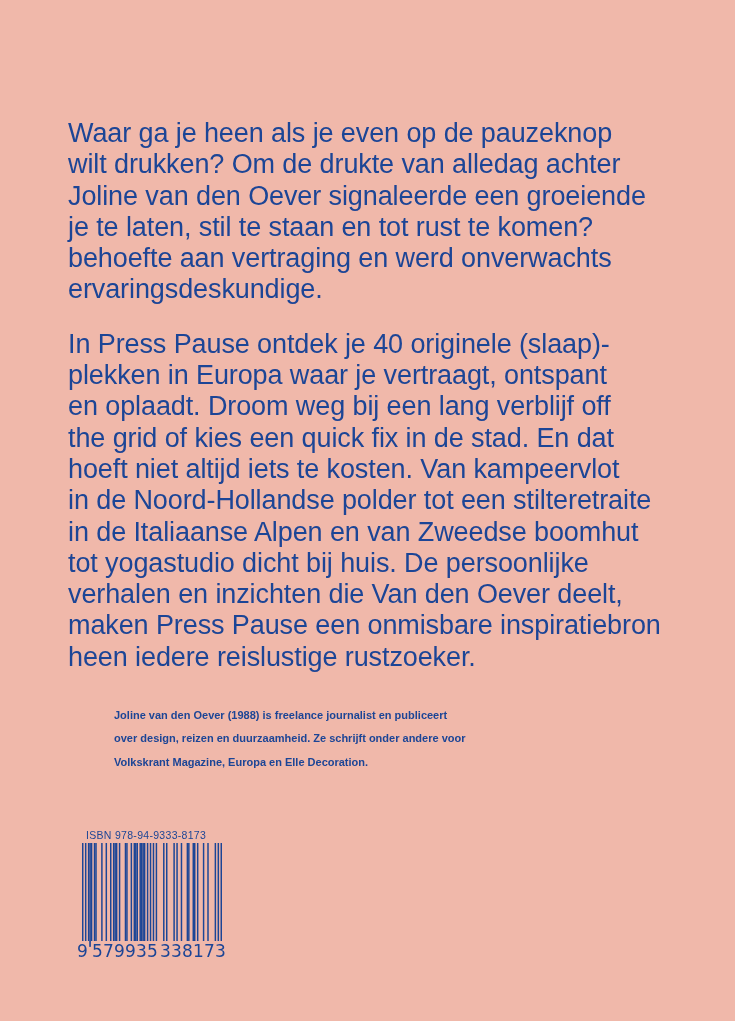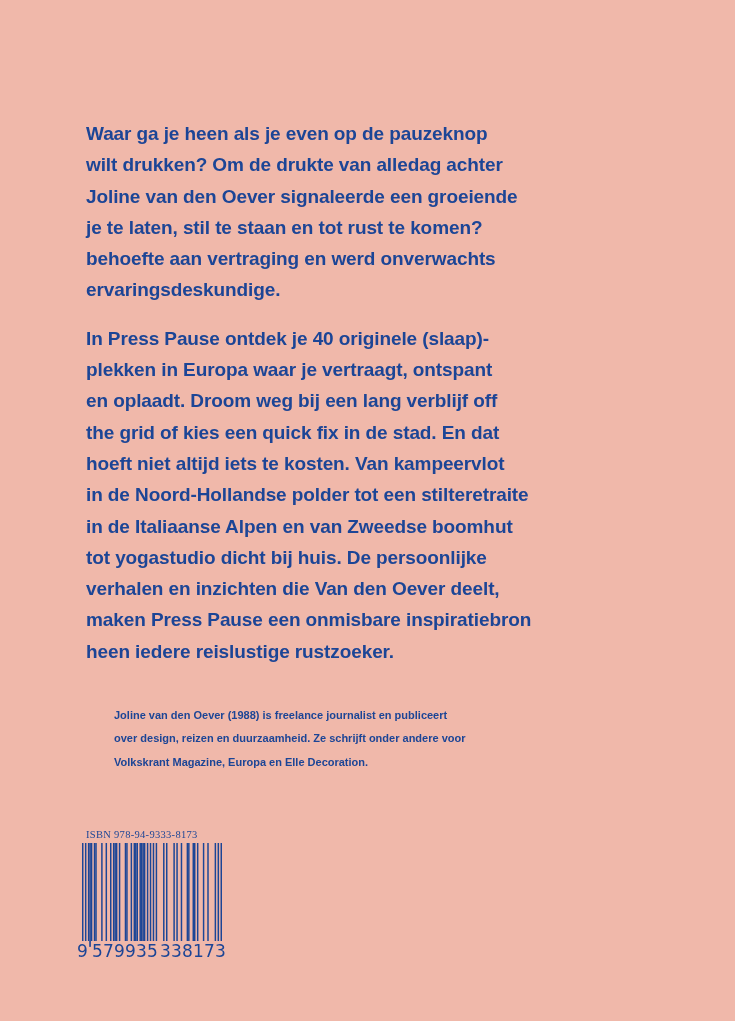--- a/index.html
+++ b/index.html
@@ -5,37 +5,37 @@
   html, body { margin: 0; padding: 0; }
   body {
     width: 735px; height: 1021px; overflow: hidden;
     background: #f0b8aa;
     font-family: "Liberation Sans", "DejaVu Sans", sans-serif;
     color: #1c4596;
     position: relative;
   }
   .page { position: absolute; inset: 0; }
   .intro {
-    position: absolute; left: 86px; top: 118px; width: 580px;
-    font-size: 19px; font-weight: bold; line-height: 31.3px;
+    position: absolute; left: 68px; top: 118px; width: 580px;
+    font-size: 27px; font-weight: normal; line-height: 31.3px;
     letter-spacing: -0.1px;
   }
   .intro p { margin: 0; }
-  .intro p + p { margin-top: 17px; }
+  .intro p + p { margin-top: 23px; }
   .line { display: block; white-space: nowrap; }
   .bio {
     position: absolute; left: 82px; top: 704px; width: 600px;
     font-size: 11px; font-weight: bold; line-height: 23.4px; margin-left: 32px;
   }
   .bio .line { white-space: nowrap; }
   .isbn-block {
     position: absolute; left: 80px; top: 829px; width: 150px; height: 140px;
   }
   .isbn-label {
-    position: absolute; left: 6px; top: 0; font-family: Liberation Serif, serif;
+    position: absolute; left: 6px; top: 0; font-family: Liberation Sans, sans-serif;
     font-size: 10.5px; letter-spacing: 0.3px; color: #1c4596; white-space: nowrap;
   }
   .barcode {
     position: absolute; left: 2px; top: 14px; width: 140px; height: 118px;
   }
   .digits {
     position: absolute; top: 112px; left: 0; font-family: "DejaVu Sans", sans-serif;
     font-size: 17px; color: #1c4596; white-space: nowrap; letter-spacing: 0.2px;
   }
   .digits span { position: absolute; top: 0; background: #f0b8aa; padding: 0 1px; }

